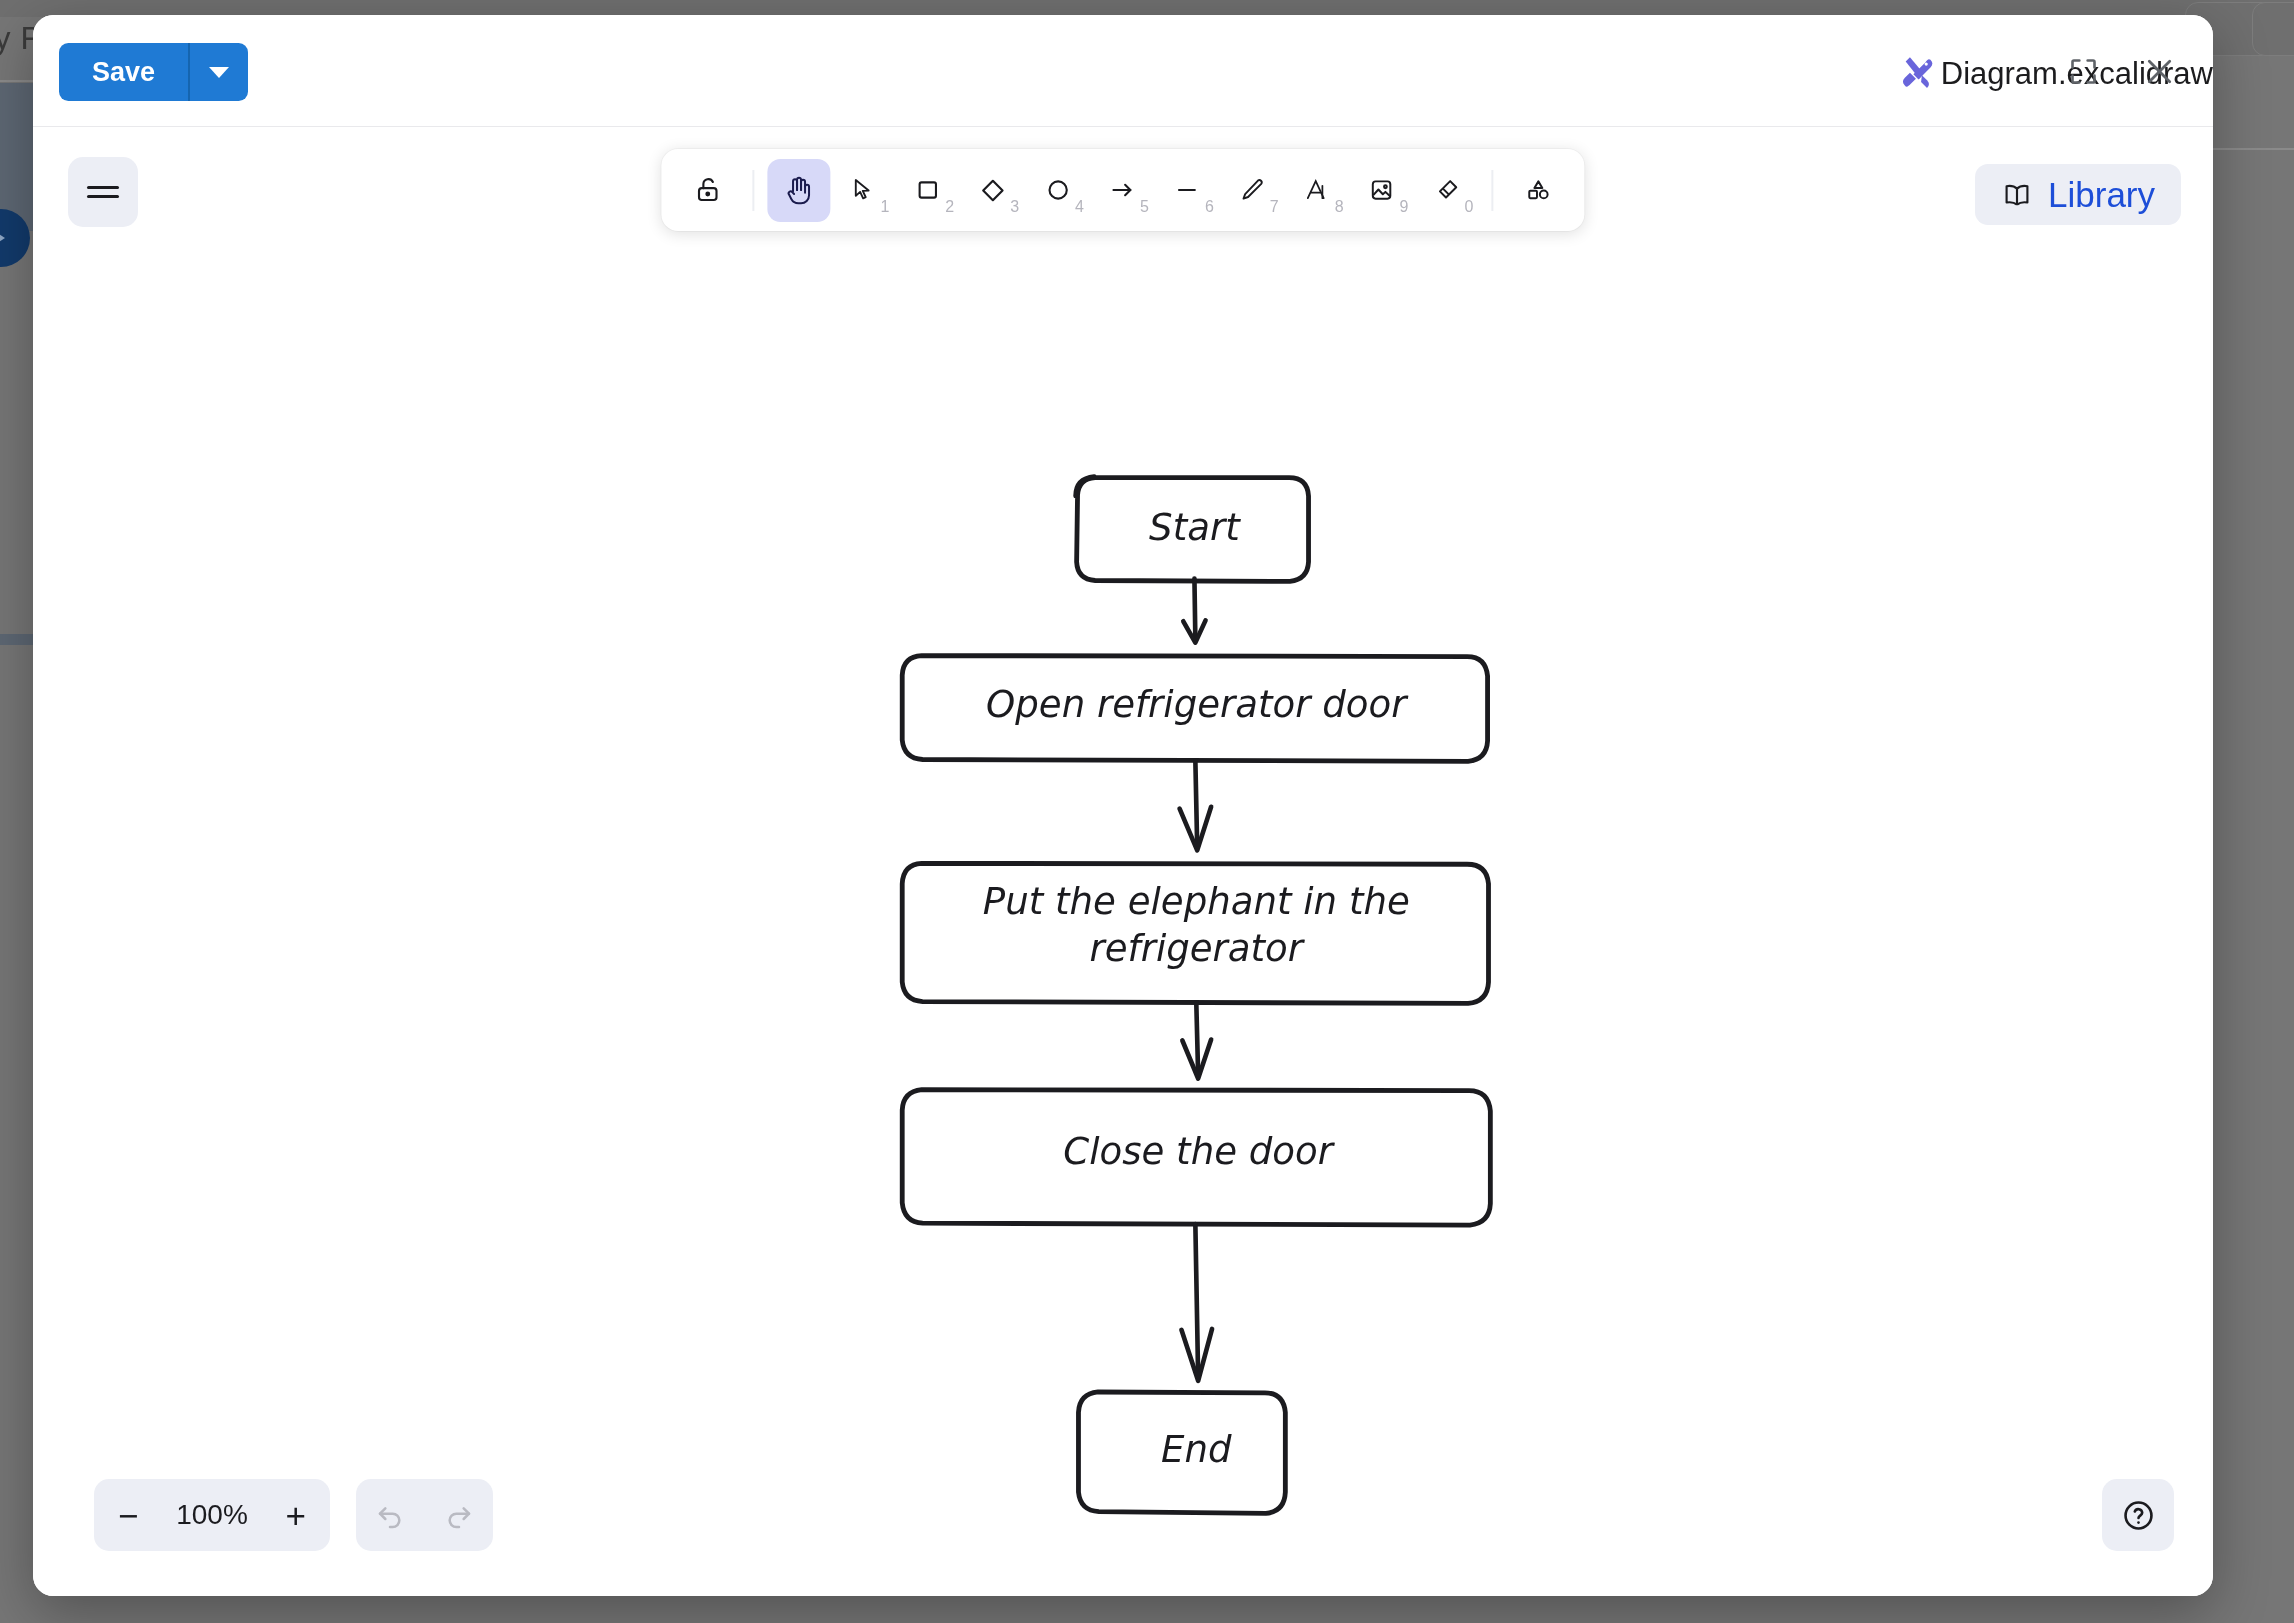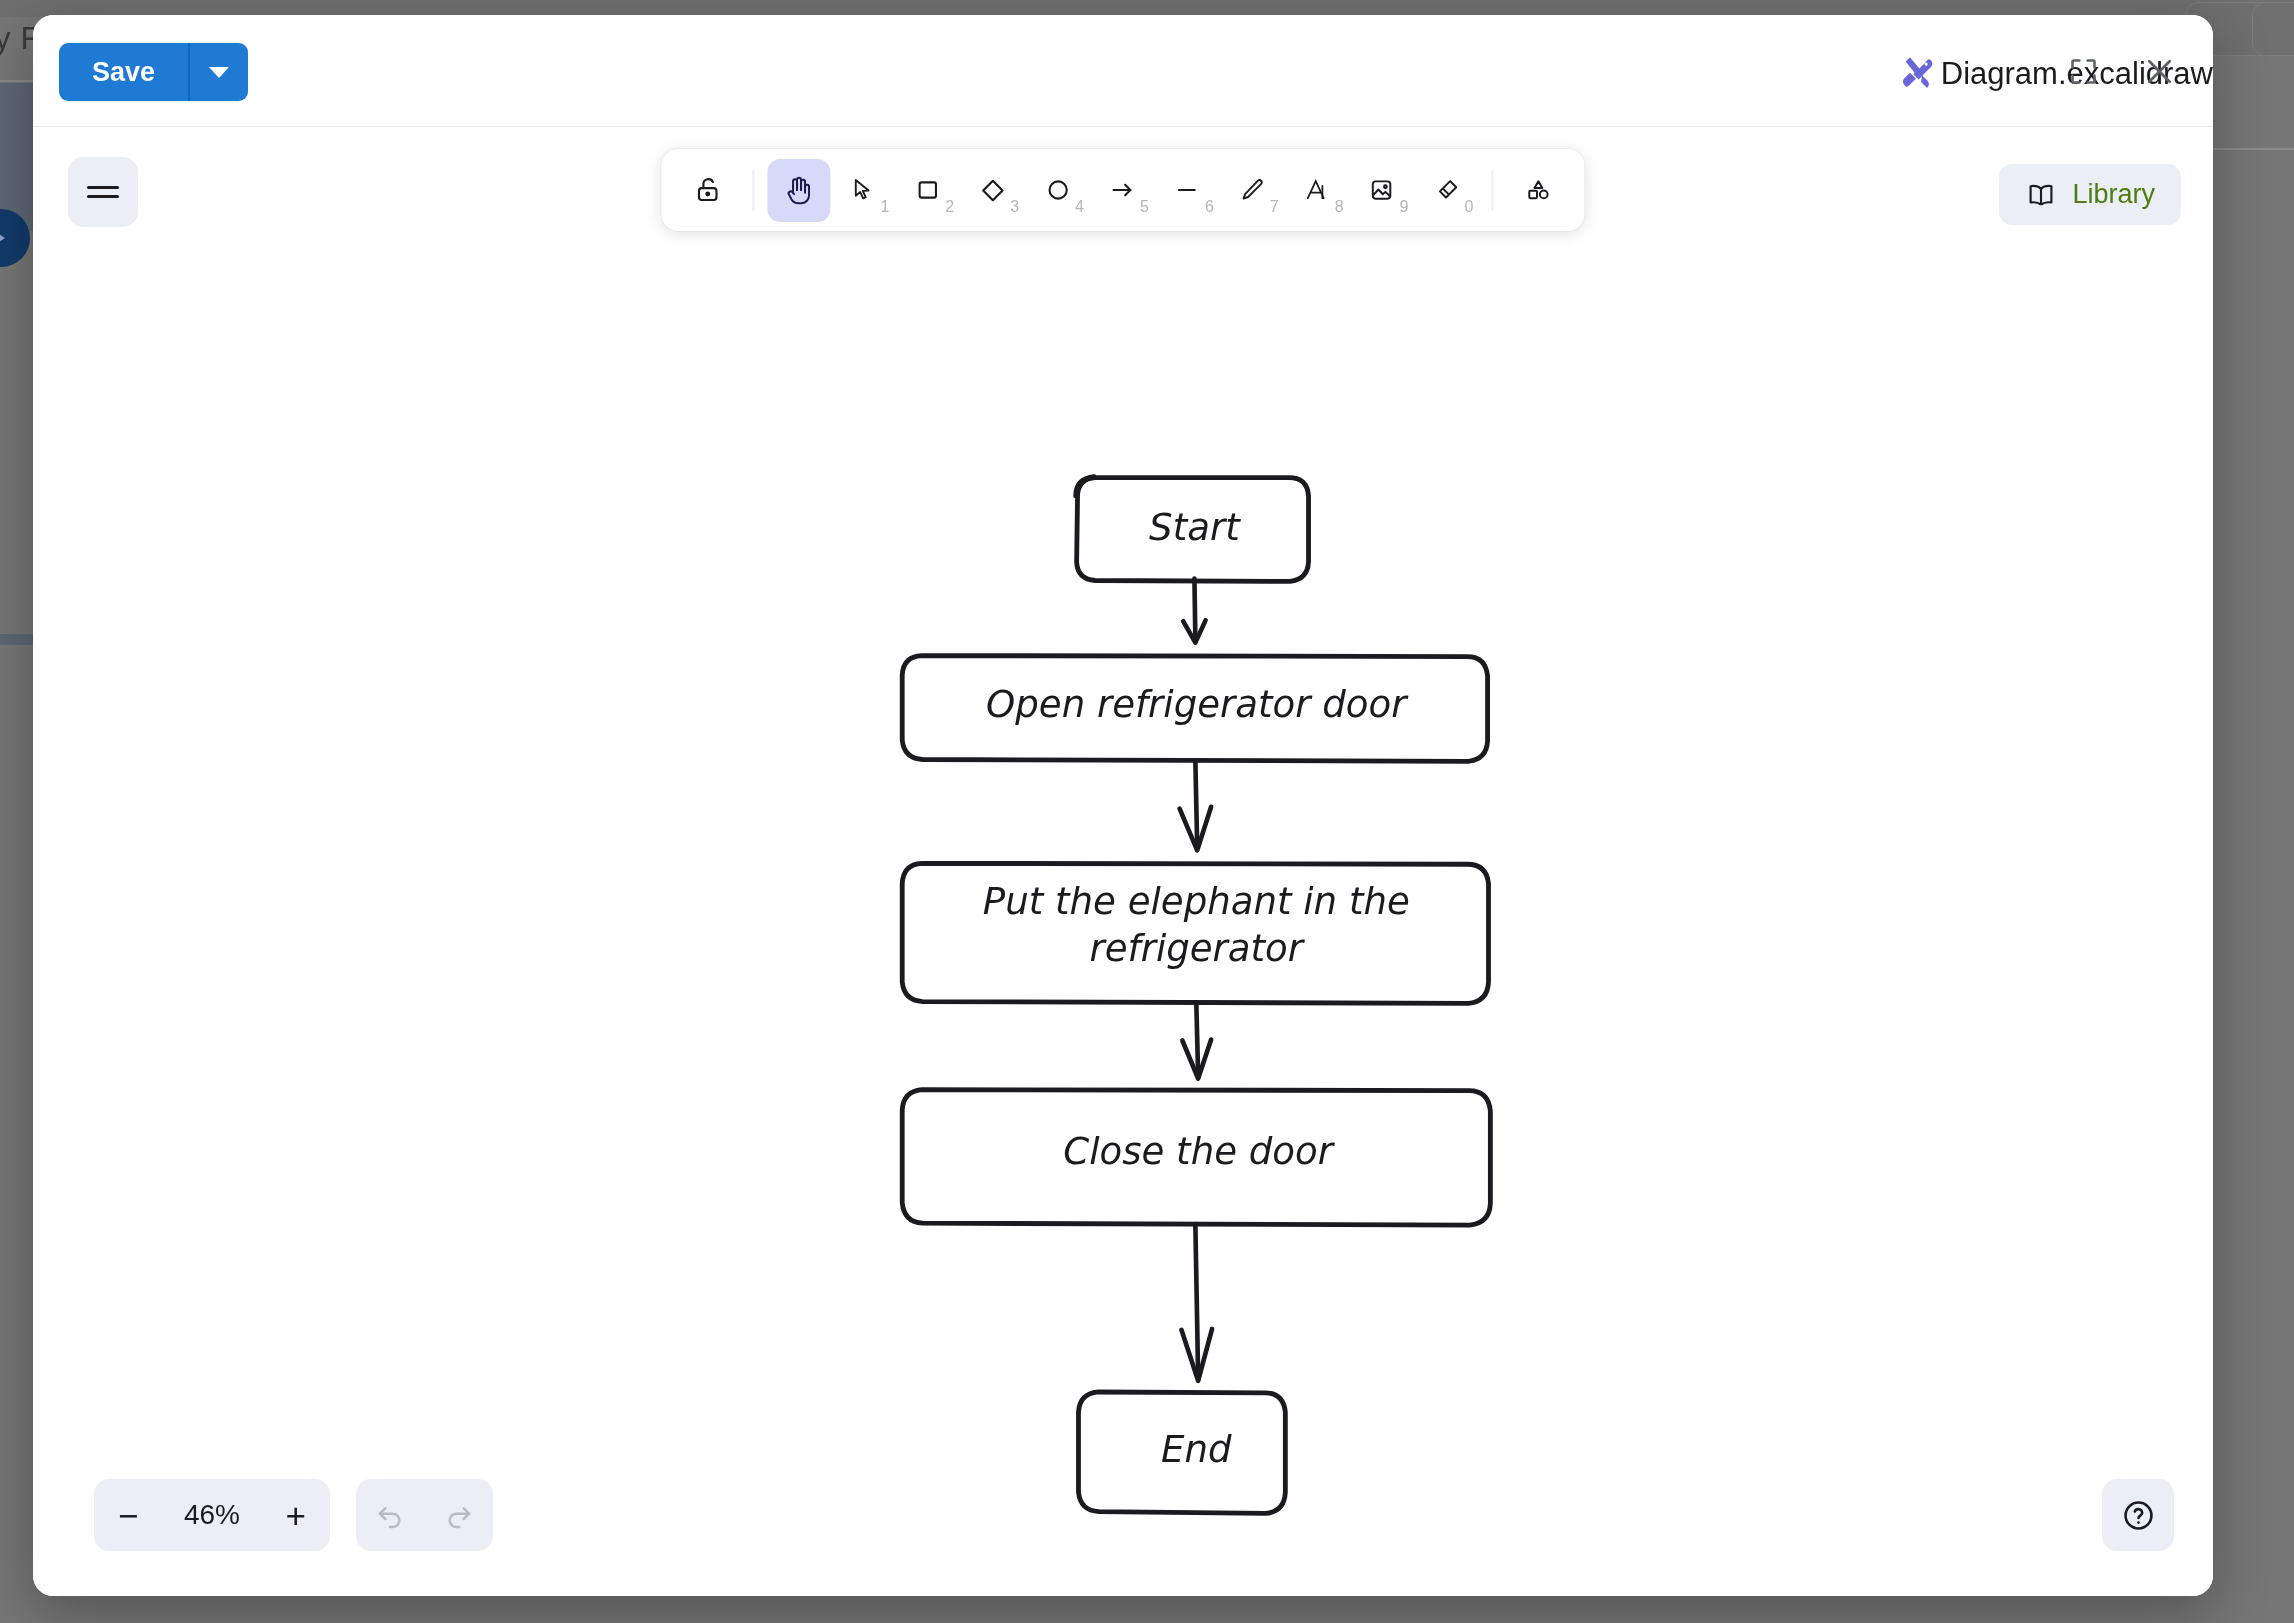--- a/index.html
+++ b/index.html
@@ -183,21 +183,21 @@
     width: 1.9px; height: 41px; background: #eceef2; margin: 0 11px;
   }
 
   .library-btn {
     position: absolute; right: 32px; top: 37px;
     height: 61px;
     background: #eceef5; border-radius: 13px;
     display: flex; align-items: center; gap: 15px;
     padding: 0 26px; cursor: pointer;
   }
-  .library-label { font-size: 27px; color: #4d7c0f; }
+  .library-label { font-size: 35px; color: #1d4ed8; }
 
   
   .diagram {
     position: absolute; left: 0; top: 0; width: 100%; height: 100%;
   }
 
   
   .zoom-group {
     position: absolute; left: 61px; bottom: 45px;
     height: 72px; width: 236px;
@@ -467,21 +467,21 @@
         </g>
 
         <g>
           <path class="hdn-box" d="M1148 1364 q-20 2 -21 22 l0 86 q2 20 22 21 l180 2 q20 -2 21 -23 l0 -86 q-2 -21 -22 -21 Z"></path>
           <text class="hdn-text" x="1254" y="1440">End</text>
         </g>
       </svg>
 
       <div class="zoom-group">
         <span class="zoom-ico">−</span>
-        <span class="zoom-val">46%</span>
+        <span class="zoom-val">100%</span>
         <span class="zoom-ico">+</span>
       </div>
 
       <div class="undo-group">
         <div class="hist-btn">
           <svg width="32" height="32" viewBox="0 0 24 24" fill="none" stroke="#b9bac2" stroke-width="1.9" stroke-linecap="round" stroke-linejoin="round">
             <path d="M8.5 7 L4.5 11 L8.5 15"></path>
             <path d="M4.5 11 H14 a5 5 0 0 1 0 10 h-2"></path>
           </svg>
         </div>

